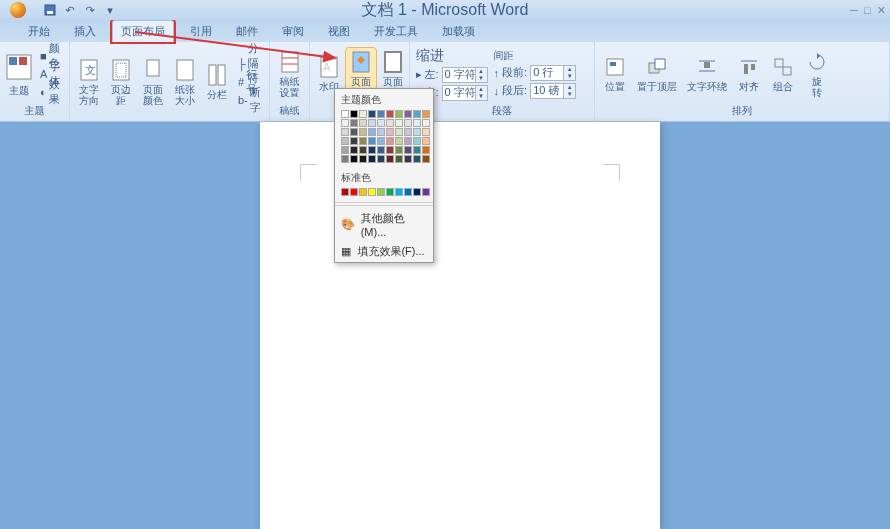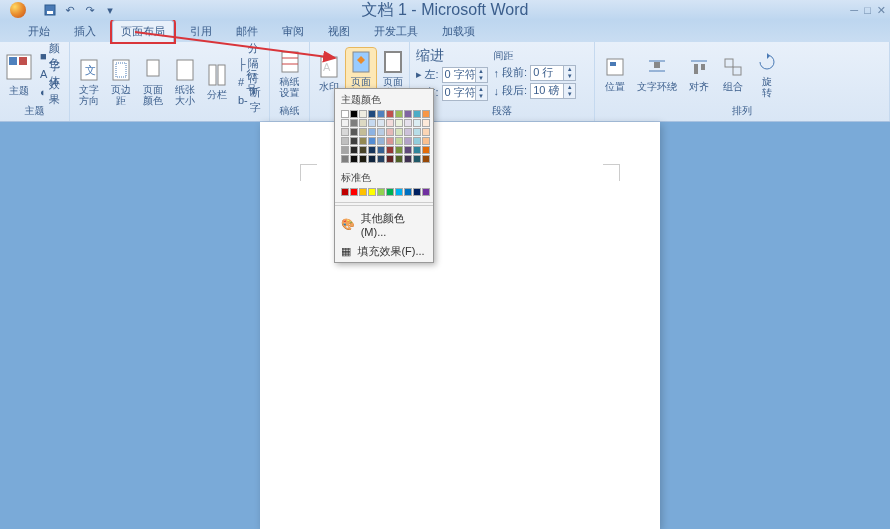--- a/index.html
+++ b/index.html
@@ -270,20 +270,29 @@
   <div class="rgroup" style="flex:1">
     <div class="rgroup-body">
       <div class="rbtn">
           <div class="rbtn-icon">
             <svg width="20" height="20">
               <rect x="2" y="2" width="16" height="16" fill="#fff" stroke="#888"></rect>
               <rect x="5" y="5" width="6" height="4" fill="#4a7ab5"></rect>
             </svg>
           </div>
           <div class="rbtn-lbl">位置</div>
+        </div>
+      <div class="rbtn">
+          <div class="rbtn-icon">
+            <svg width="20" height="20">
+              <rect x="2" y="6" width="10" height="10" fill="#ddd" stroke="#888"></rect>
+              <rect x="8" y="2" width="10" height="10" fill="#fff" stroke="#4a7ab5"></rect>
+            </svg>
+          </div>
+          <div class="rbtn-lbl">置于顶层</div>
         </div>
       <div class="rbtn">
           <div class="rbtn-icon">
             <svg width="20" height="20">
               <rect x="7" y="5" width="6" height="6" fill="#888"></rect>
               <line x1="2" y1="4" x2="18" y2="4" stroke="#4a7ab5"></line>
               <line x1="2" y1="14" x2="18" y2="14" stroke="#4a7ab5"></line>
             </svg>
           </div>
           <div class="rbtn-lbl">文字环绕</div>

